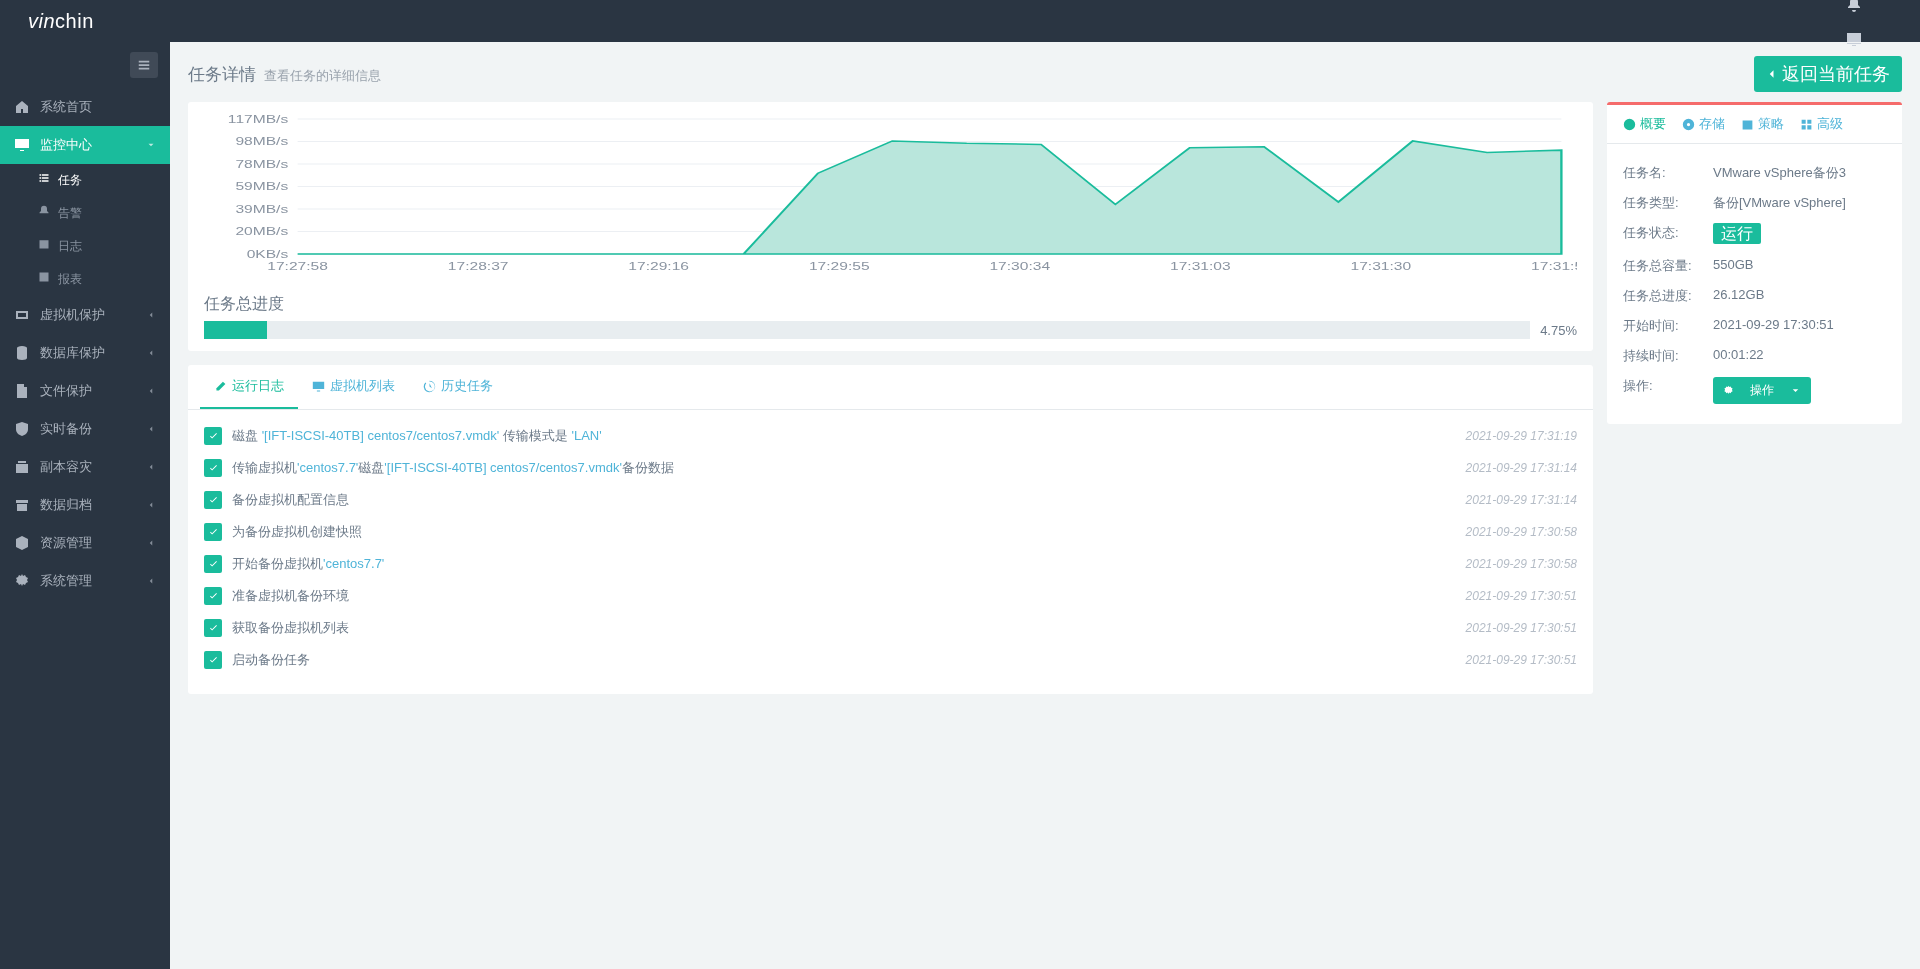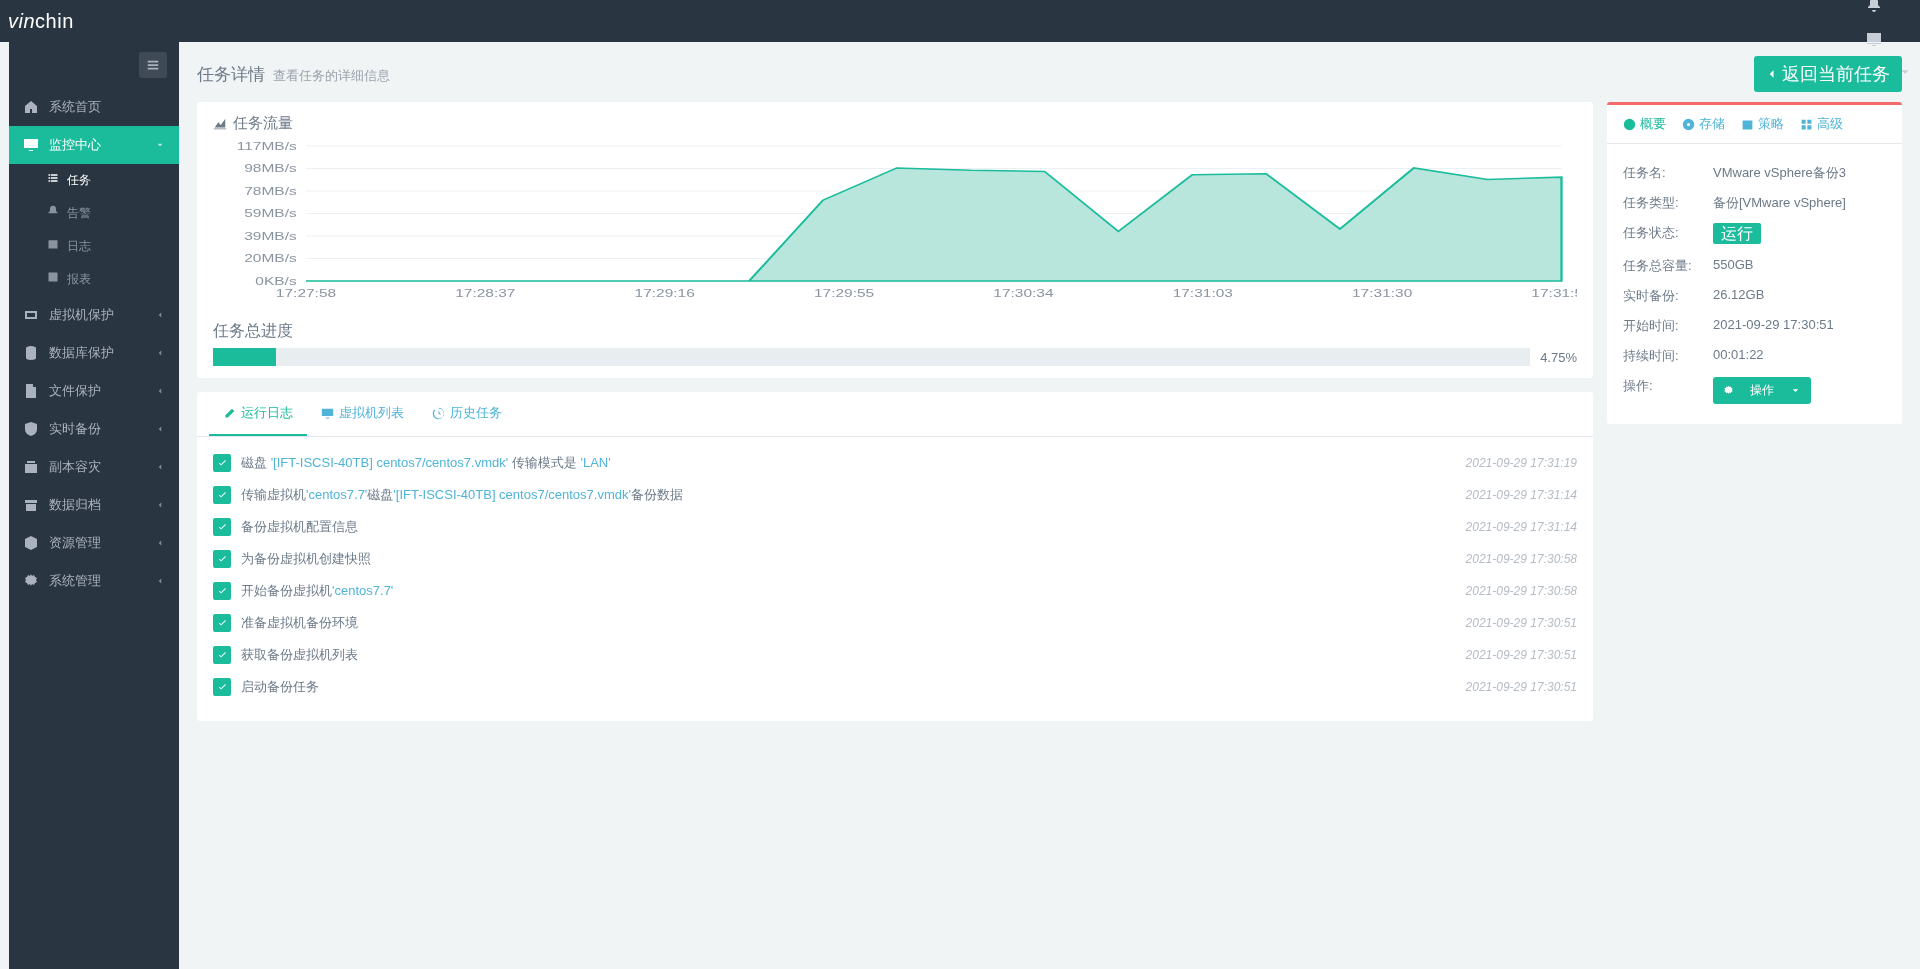--- a/index.html
+++ b/index.html
@@ -1,27 +1,27 @@
 <!DOCTYPE html>
 <html><head>
 <meta charset="utf-8">
 <style>
 * { margin: 0; padding: 0; box-sizing: border-box; }
 body { font-family: "Microsoft YaHei", Arial, sans-serif; font-size: 13px; background: #f1f4f5; color: #333; }
-.topbar { height: 42px; background: #2a3542; display: flex; align-items: center; justify-content: space-between; padding: 0 8px; color: #e6e9ee; }
+.topbar { height: 42px; background: #2a3542; display: flex; align-items: center; justify-content: space-between; padding: 0 28px; color: #e6e9ee; }
 .logo { font-size: 20px; font-weight: 400; letter-spacing: 0.5px; }
 .logo .vin { font-style: italic; color: #fff; }
 .logo .chin { color: #fff; }
 .topbar-right { display: flex; align-items: center; gap: 18px; flex-direction: column; }
 .topbar-right .icon { width: 16px; height: 16px; fill: #c7ced8; cursor: pointer; }
 .user-block { display: flex; align-items: center; gap: 6px; cursor: pointer; font-size: 13px; }
 .user-block svg { width: 14px; height: 14px; fill: #c7ced8; }
 
 .layout { display: flex; height: calc(100vh - 42px); }
-.sidebar { width: 170px; background: #2a3542; color: #aab2bd; flex-shrink: 0; overflow-y: auto; margin-left: 9px; }
+.sidebar { width: 170px; background: #2a3542; color: #aab2bd; flex-shrink: 0; overflow-y: auto; }
 .sidebar-toggle { display: flex; justify-content: flex-end; padding: 10px 12px; }
 .sidebar-toggle .box { width: 28px; height: 26px; background: #404a57; display: flex; align-items: center; justify-content: center; border-radius: 3px; cursor: pointer; }
 .sidebar-toggle svg { width: 14px; height: 14px; fill: #aab2bd; }
 .nav-item { display: flex; align-items: center; padding: 10px 14px; cursor: pointer; font-size: 13px; color: #aab2bd; position: relative; }
 .nav-item.active { background: #1abc9c; color: #fff; }
 .nav-item .nav-icon { width: 16px; height: 16px; margin-right: 10px; fill: currentColor; flex-shrink: 0; }
 .nav-item .chev { margin-left: auto; width: 10px; height: 10px; fill: currentColor; opacity: 0.7; }
 .sub-item { padding: 8px 14px 8px 38px; font-size: 12px; color: #8a94a1; cursor: pointer; display: flex; align-items: flex-start; }
 .sub-item.active { color: #fff; }
 .sub-item .sub-icon { width: 12px; height: 12px; margin-right: 8px; fill: currentColor; }
@@ -240,26 +240,20 @@
         <svg viewBox="0 0 16 16">
             <path d="M10 3L5 8l5 5V3z"></path>
           </svg>
         <span>返回当前任务</span>
       </button>
     </div>
 
     <div class="content-row">
       <div class="left-col">
         <div class="panel">
-          <div class="panel-title">
-            <svg viewBox="0 0 16 16">
-                <path d="M1 13h14v1H1zm1-1l4-6 3 3 5-7v10H2z"></path>
-              </svg>
-            <span>任务流量</span>
-          </div>
           <div class="chart-wrap">
             <svg class="chart" id="chart-svg" viewBox="0 0 880 160" preserveAspectRatio="none">
                 <line x1="60" y1="140" x2="870" y2="140" stroke="#eceff3" stroke-width="1"></line>
                 <text x="54" y="144" text-anchor="end" font-size="10" fill="#8a94a1">0KB/s</text>
                 <line x1="60" y1="117.5" x2="870" y2="117.5" stroke="#eceff3" stroke-width="1"></line>
                 <text x="54" y="121.5" text-anchor="end" font-size="10" fill="#8a94a1">20MB/s</text>
                 <line x1="60" y1="95" x2="870" y2="95" stroke="#eceff3" stroke-width="1"></line>
                 <text x="54" y="99" text-anchor="end" font-size="10" fill="#8a94a1">39MB/s</text>
                 <line x1="60" y1="72.5" x2="870" y2="72.5" stroke="#eceff3" stroke-width="1"></line>
                 <text x="54" y="76.5" text-anchor="end" font-size="10" fill="#8a94a1">59MB/s</text>
@@ -426,21 +420,21 @@
   </div>
               <div class="detail-row">
     <span class="detail-key">任务状态:</span>
     <span class="detail-val"><span class="status-badge">运行</span></span>
   </div>
               <div class="detail-row">
     <span class="detail-key">任务总容量:</span>
     <span class="detail-val"><span>550GB</span></span>
   </div>
               <div class="detail-row">
-    <span class="detail-key">实时备份:</span>
+    <span class="detail-key">任务总进度:</span>
     <span class="detail-val"><span>26.12GB</span></span>
   </div>
               <div class="detail-row">
     <span class="detail-key">开始时间:</span>
     <span class="detail-val"><span>2021-09-29 17:30:51</span></span>
   </div>
               <div class="detail-row">
     <span class="detail-key">持续时间:</span>
     <span class="detail-val"><span>00:01:22</span></span>
   </div>

